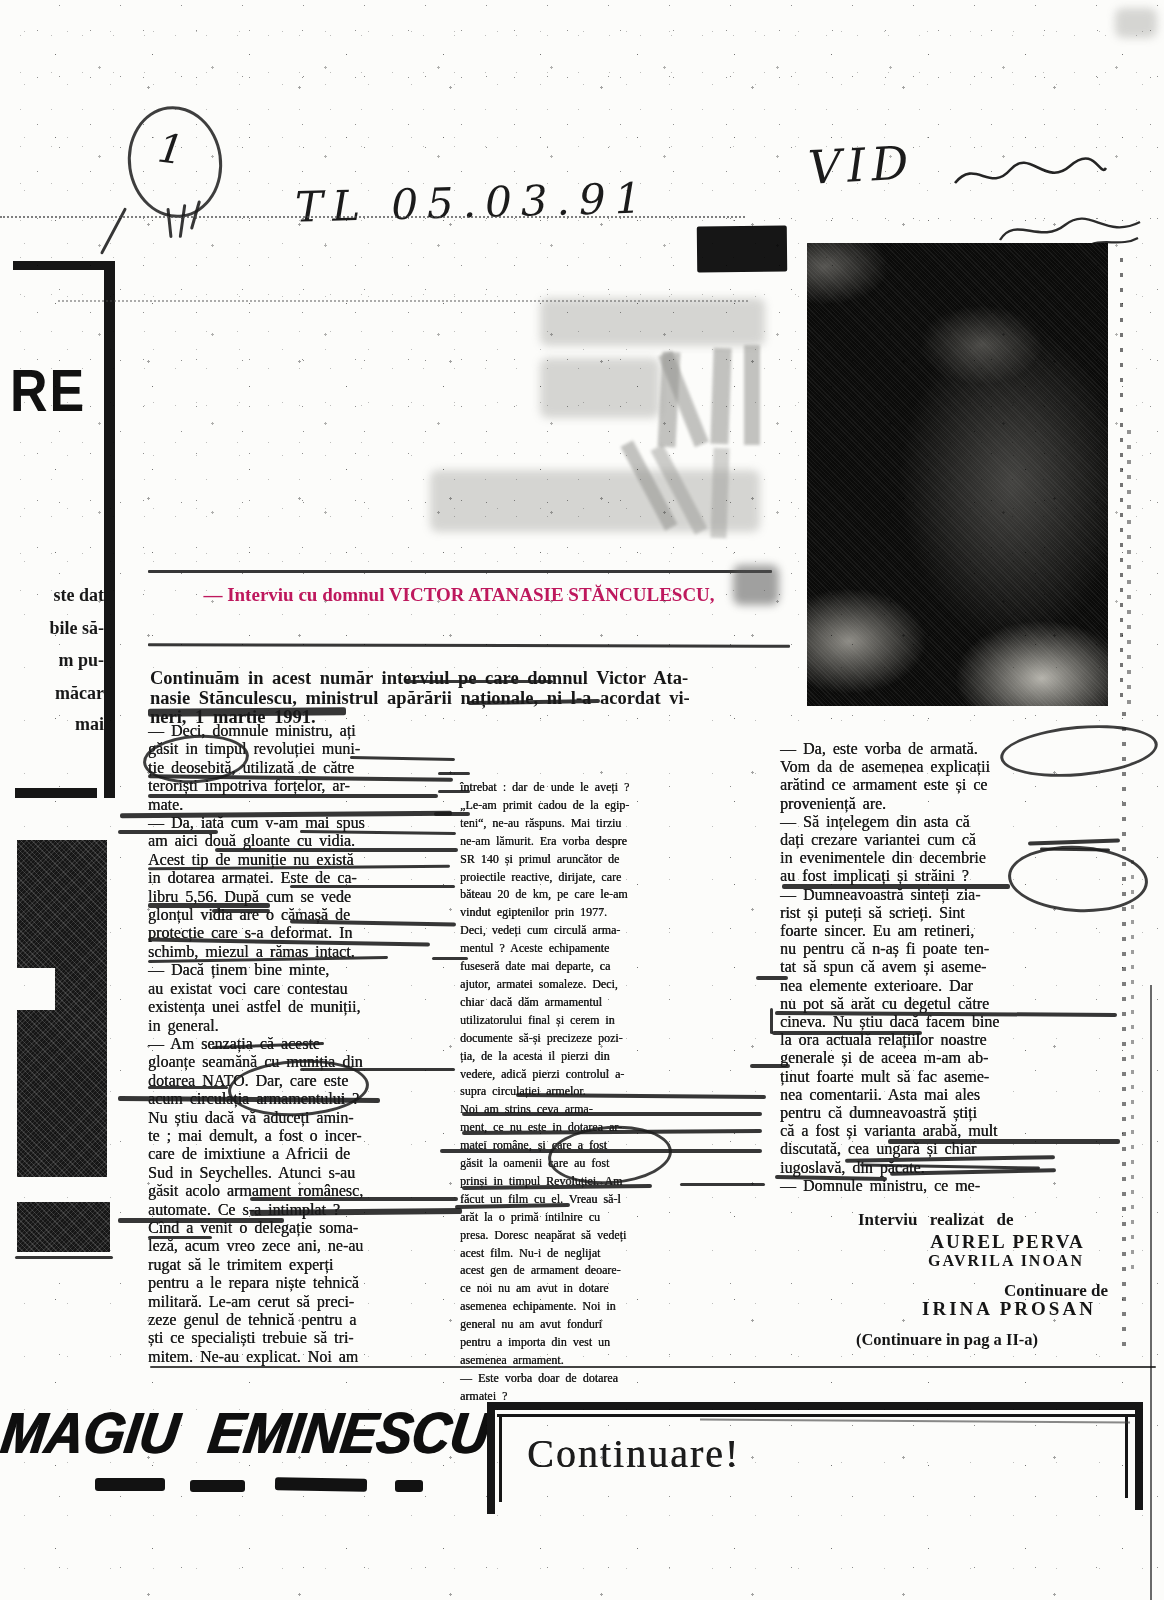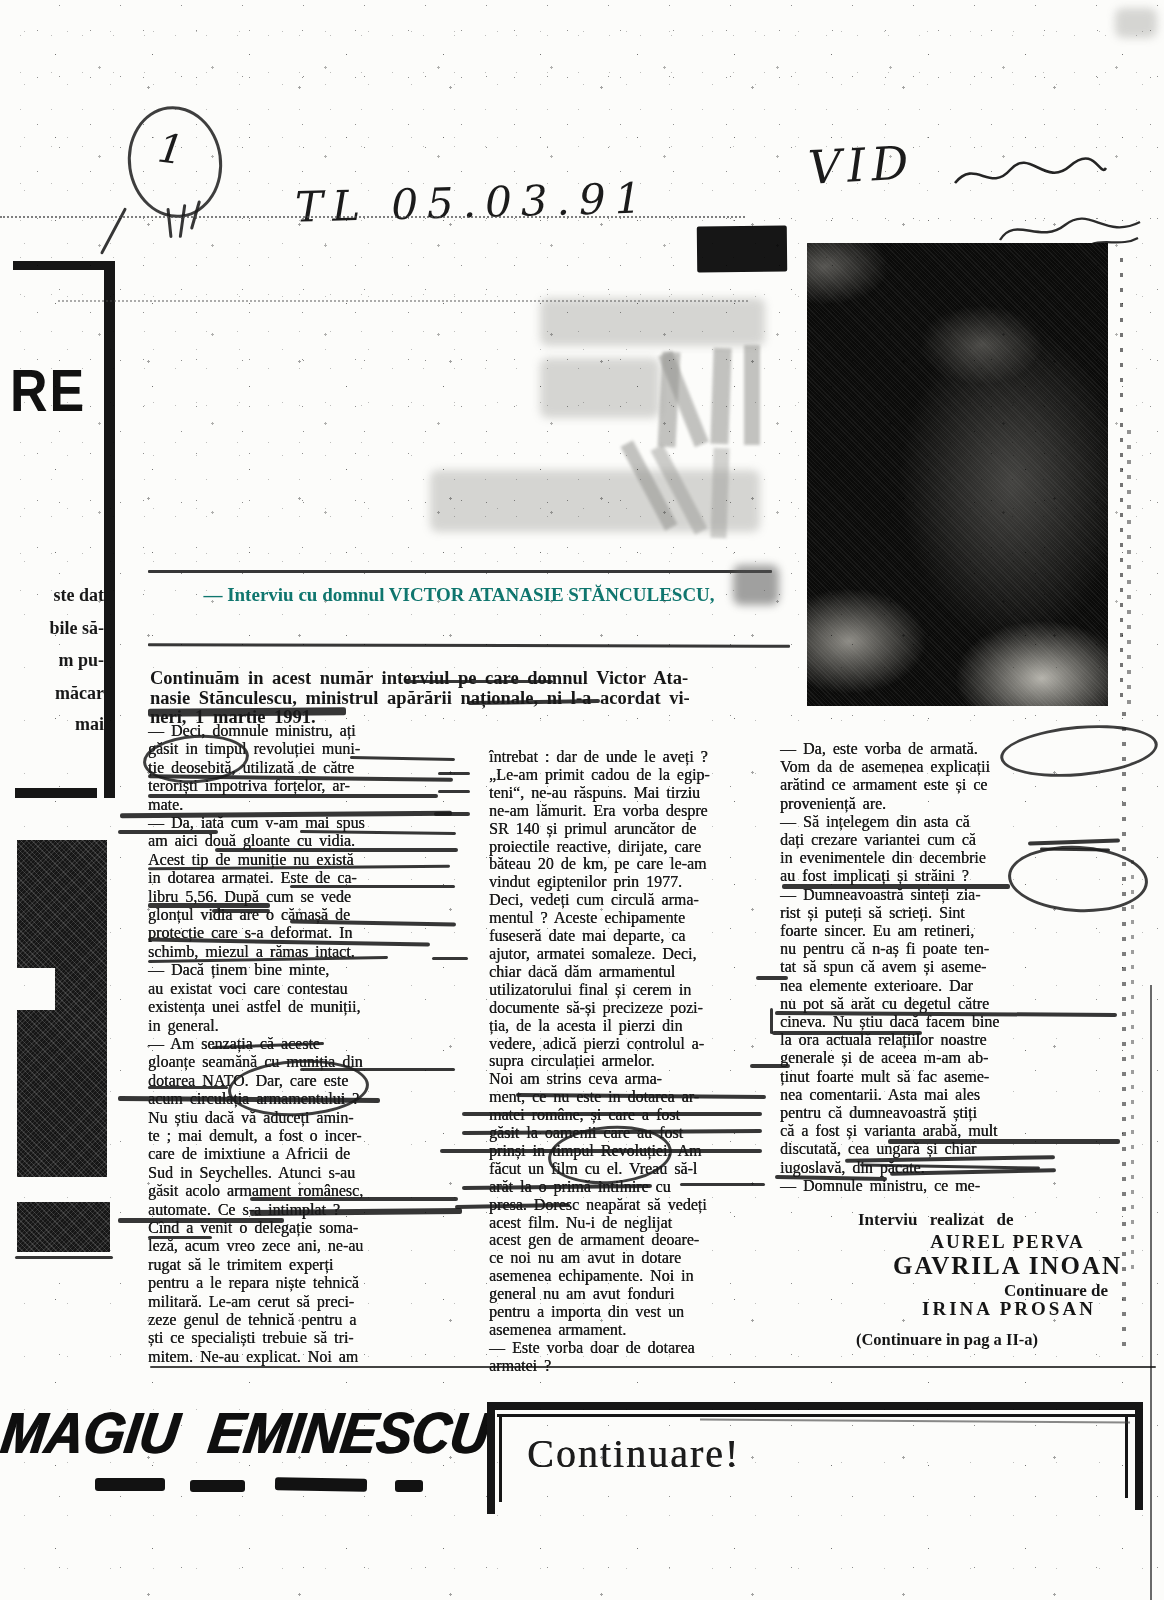--- a/index.html
+++ b/index.html
@@ -35,30 +35,30 @@
         letter-spacing:2px;color:#111;transform:scaleY(1.15);transform-origin:0 0;}
   
   #headline{position:absolute;left:146px;top:262px;width:618px;text-align:center;
         font-family:"Liberation Sans",sans-serif;font-weight:bold;color:#0d0d0d;}
   .hl{transform:scaleY(1.34);transform-origin:50% 0;font-size:51px;height:96px;
         letter-spacing:1.5px;word-spacing:12px;
         text-shadow:1px 0 0 #151515,-.6px 0 0 #151515,0 1px 0 rgba(0,0,0,.6);}
   .hl-2{word-spacing:26px;}
   
   #subtitle{position:absolute;left:150px;top:583px;width:618px;text-align:center;
-        font:bold 19px/24px "Liberation Serif",serif;color:#0f766e;}
+        font:bold 19px/24px "Liberation Serif",serif;color:#be185d;}
   #intro{position:absolute;left:150px;top:659px;width:648px;white-space:pre-line;
         font:bold 18.5px/19.5px "Liberation Serif",serif;word-spacing:4px;color:#171717;margin-top:10px;}
   .rule{position:absolute;background:#141414;opacity:.85;border-radius:1px;}
   .rule-dotted{position:absolute;border-top:2px dotted #4a4a4a;opacity:.7;}
   
   .col{position:absolute;white-space:pre-line;font-family:"Liberation Serif",serif;color:#1c1c1c;
        word-spacing:3px;text-shadow:.3px 0 0 #1c1c1c;}
   #col1{left:148px;top:722px;width:310px;font-size:16px;line-height:18.4px;}
-  #col2{left:460px;top:748px;width:306px;font-size:16px;line-height:17.9px;margin-left:29px;}
+  #col2{left:460px;top:779px;width:306px;font-size:12px;line-height:17.9px;}
   #col3{left:780px;top:740px;width:340px;font-size:16px;line-height:18.2px;}
   .by{position:absolute;font-family:"Liberation Serif",serif;font-weight:bold;color:#161616;}
   
   #photo{position:absolute;left:807px;top:243px;width:301px;height:463px;background:#0d0d0c;
     background-image:
       radial-gradient(ellipse 120px 80px at 78% 94%, rgba(200,198,190,.9), rgba(200,198,190,0) 72%),
       radial-gradient(ellipse 110px 75px at 14% 86%, rgba(165,163,156,.85), transparent 70%),
       radial-gradient(ellipse 150px 210px at 68% 52%, rgba(125,124,120,.5), transparent 75%),
       radial-gradient(ellipse 85px 55px at 58% 22%, rgba(150,148,142,.45), transparent 72%),
       radial-gradient(ellipse 90px 55px at 6% 5%, rgba(160,158,152,.5), transparent 70%),
@@ -298,21 +298,21 @@
   <div class="ul" style="left:756px;top:976px;width:32px;height:4px;"></div>
   <div class="ul" style="left:750px;top:1064px;width:40px;height:4px;"></div>
   <div class="ul" style="left:888px;top:1139px;width:232px;height:5px;"></div>
   <div class="ul" style="left:845px;top:1157px;width:210px;height:4px;transform:rotate(-1deg);"></div>
   <div class="ul" style="left:860px;top:1165px;width:180px;height:3px;transform:rotate(1deg);"></div>
   <div class="ul" style="left:775px;top:1176px;width:112px;height:4px;transform:rotate(1deg);"></div>
   <div class="ul" style="left:890px;top:1170px;width:166px;height:4px;transform:rotate(-1.2deg);"></div>
 
   <div class="by" style="left:858px;top:1210px;width:250px;text-align:left;font-size:17px;word-spacing:8px;">Interviu realizat de</div>
   <div class="by" style="left:900px;top:1231px;width:215px;text-align:center;font-size:19px;letter-spacing:2px;">AUREL PERVA</div>
-  <div class="by" style="left:890px;top:1252px;width:232px;text-align:right;font-size:25px;letter-spacing:2px;">GAVRILA INOAN</div>
+  <div class="by" style="left:890px;top:1252px;width:232px;text-align:center;font-size:16px;letter-spacing:2px;">GAVRILA INOAN</div>
   <div class="by" style="left:858px;top:1281px;width:250px;text-align:right;font-size:17px;">Continuare de</div>
   <div class="by" style="left:895px;top:1298px;width:228px;text-align:center;font-size:19px;letter-spacing:3px;">IRINA PROSAN</div>
   <div class="by" style="left:806px;top:1330px;width:282px;text-align:center;font-size:16.5px;">(Continuare in pag a II-a)</div>
 
   <div class="rule" style="left:150px;top:1366px;width:1006px;height:2px;opacity:.8;"></div>
   <div id="eminescu">MAGIU EMINESCU</div>
   <div class="stub" style="left:95px;top:1478px;width:70px;height:13px;"></div>
   <div class="stub" style="left:190px;top:1480px;width:55px;height:12px;"></div>
   <div class="stub" style="left:275px;top:1478px;width:92px;height:13px;transform:rotate(1deg);"></div>
   <div class="stub" style="left:395px;top:1480px;width:28px;height:12px;"></div>

